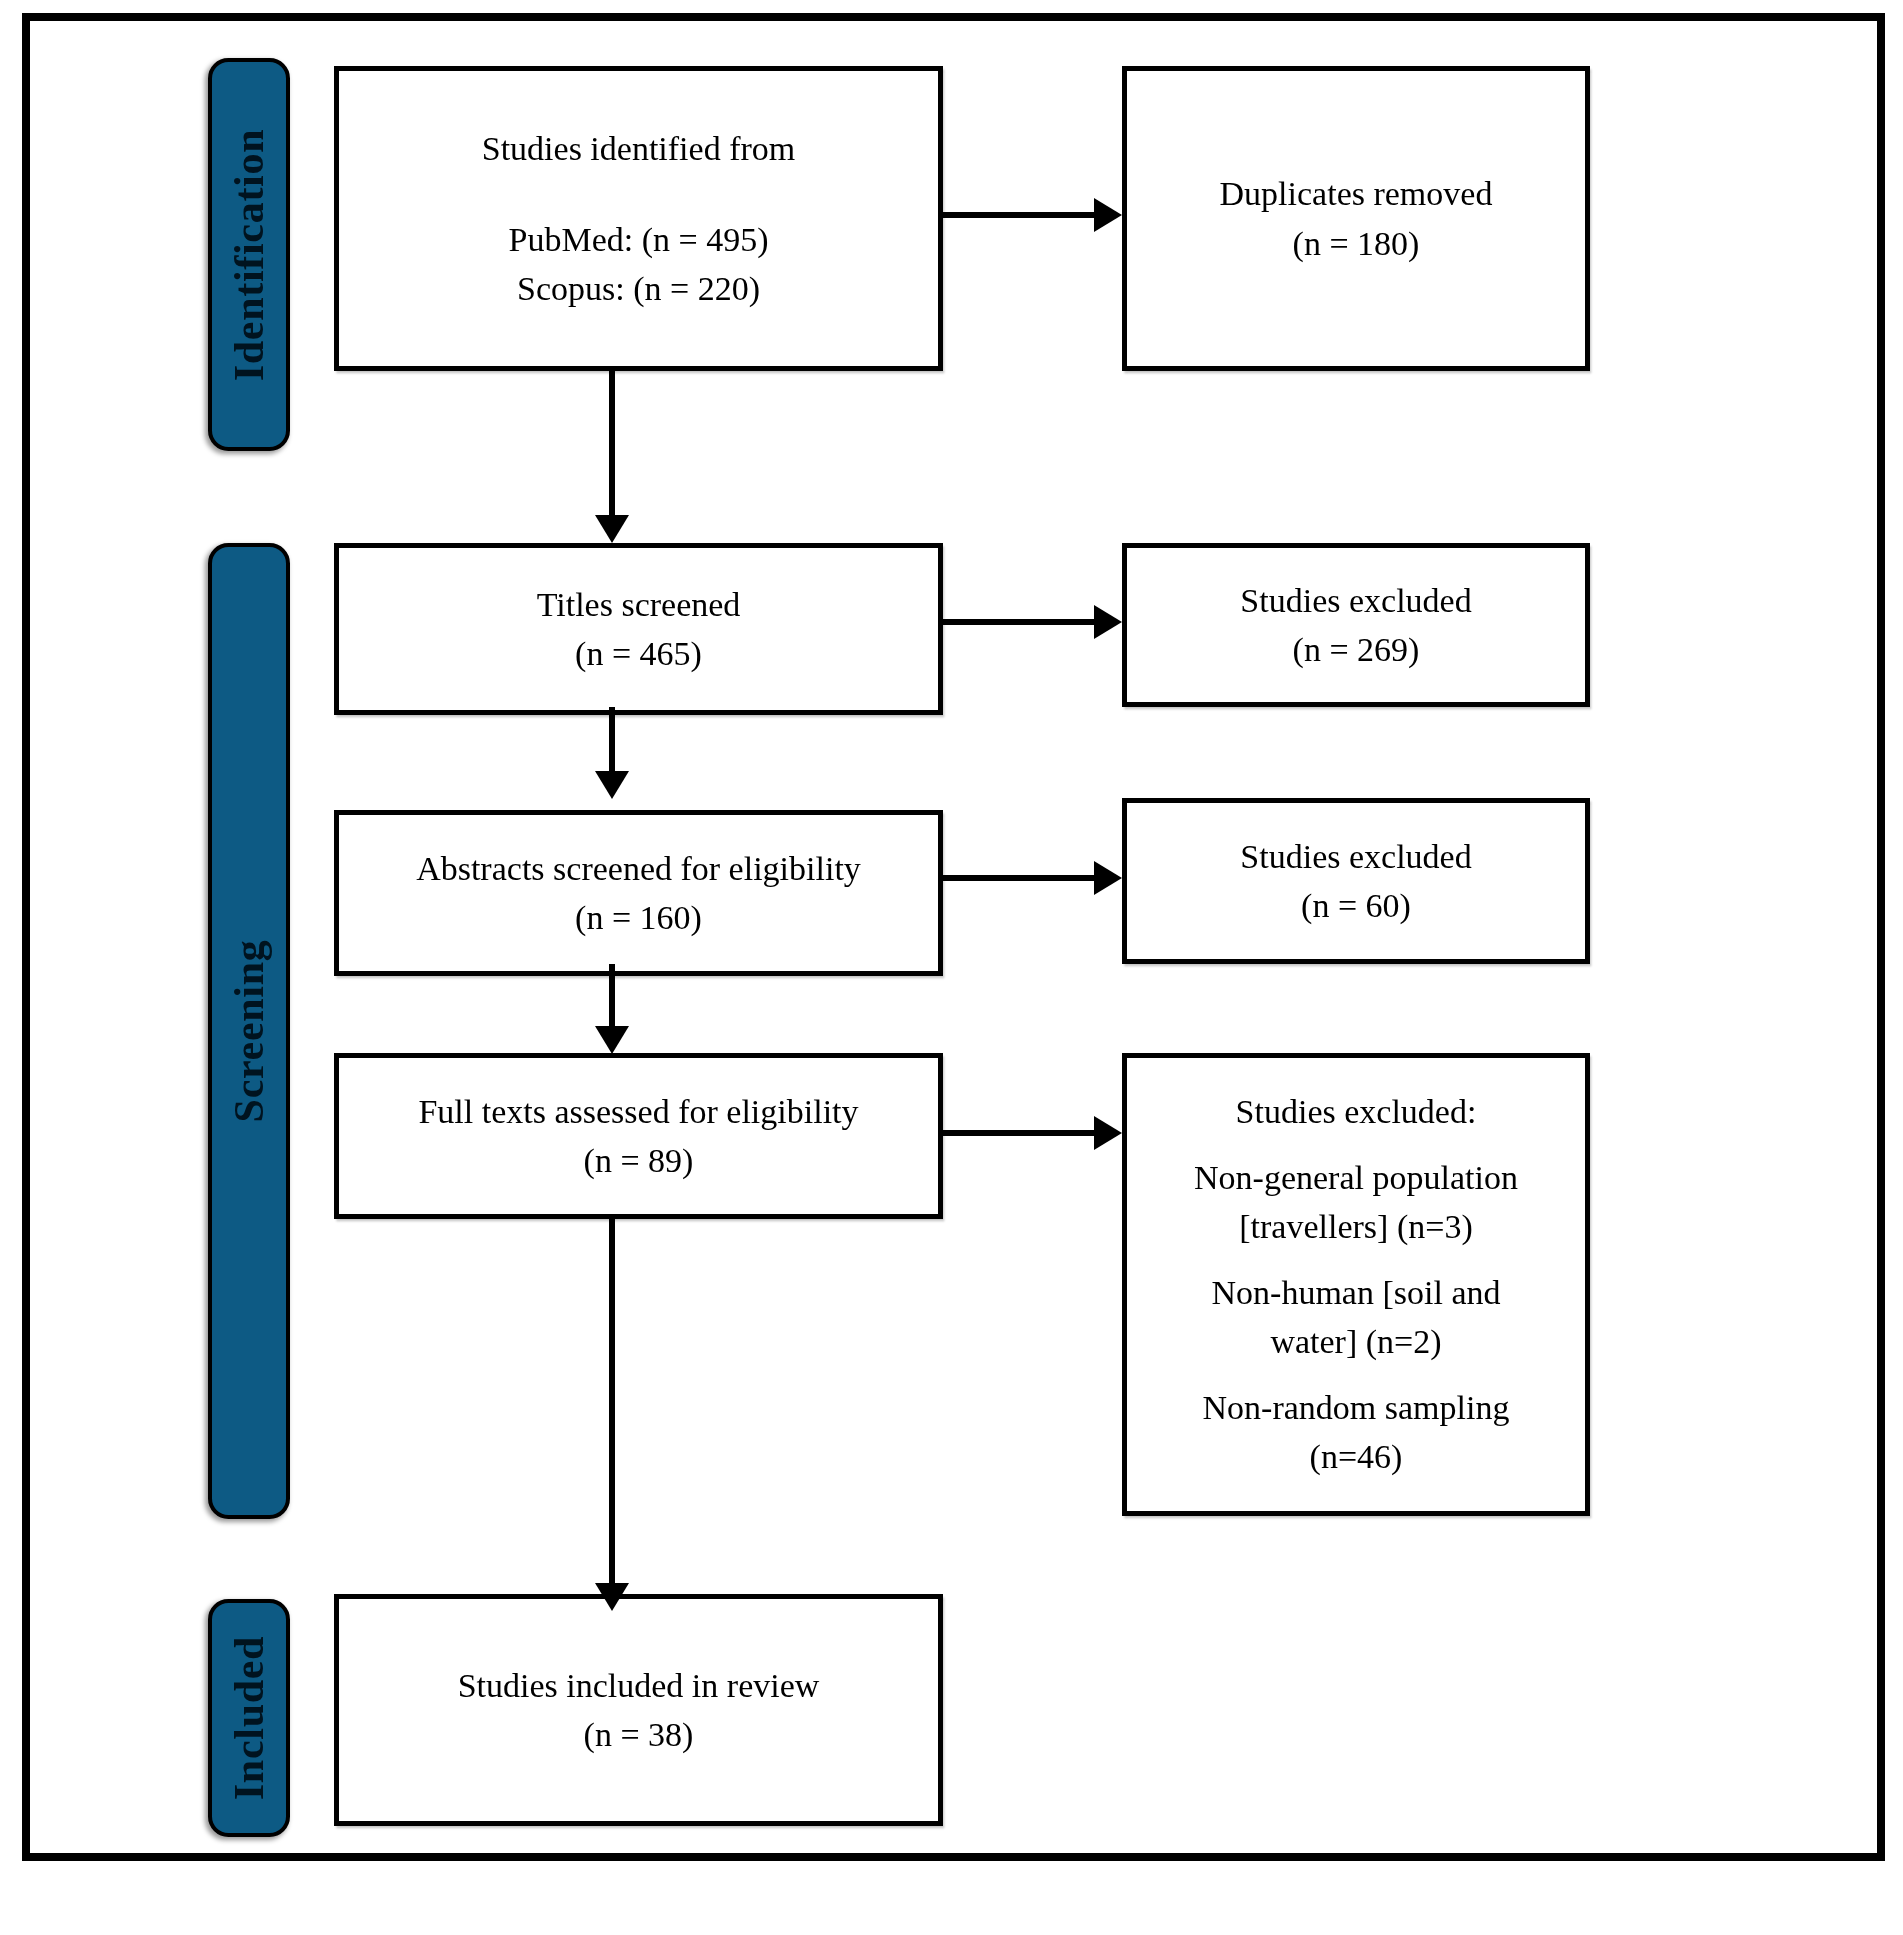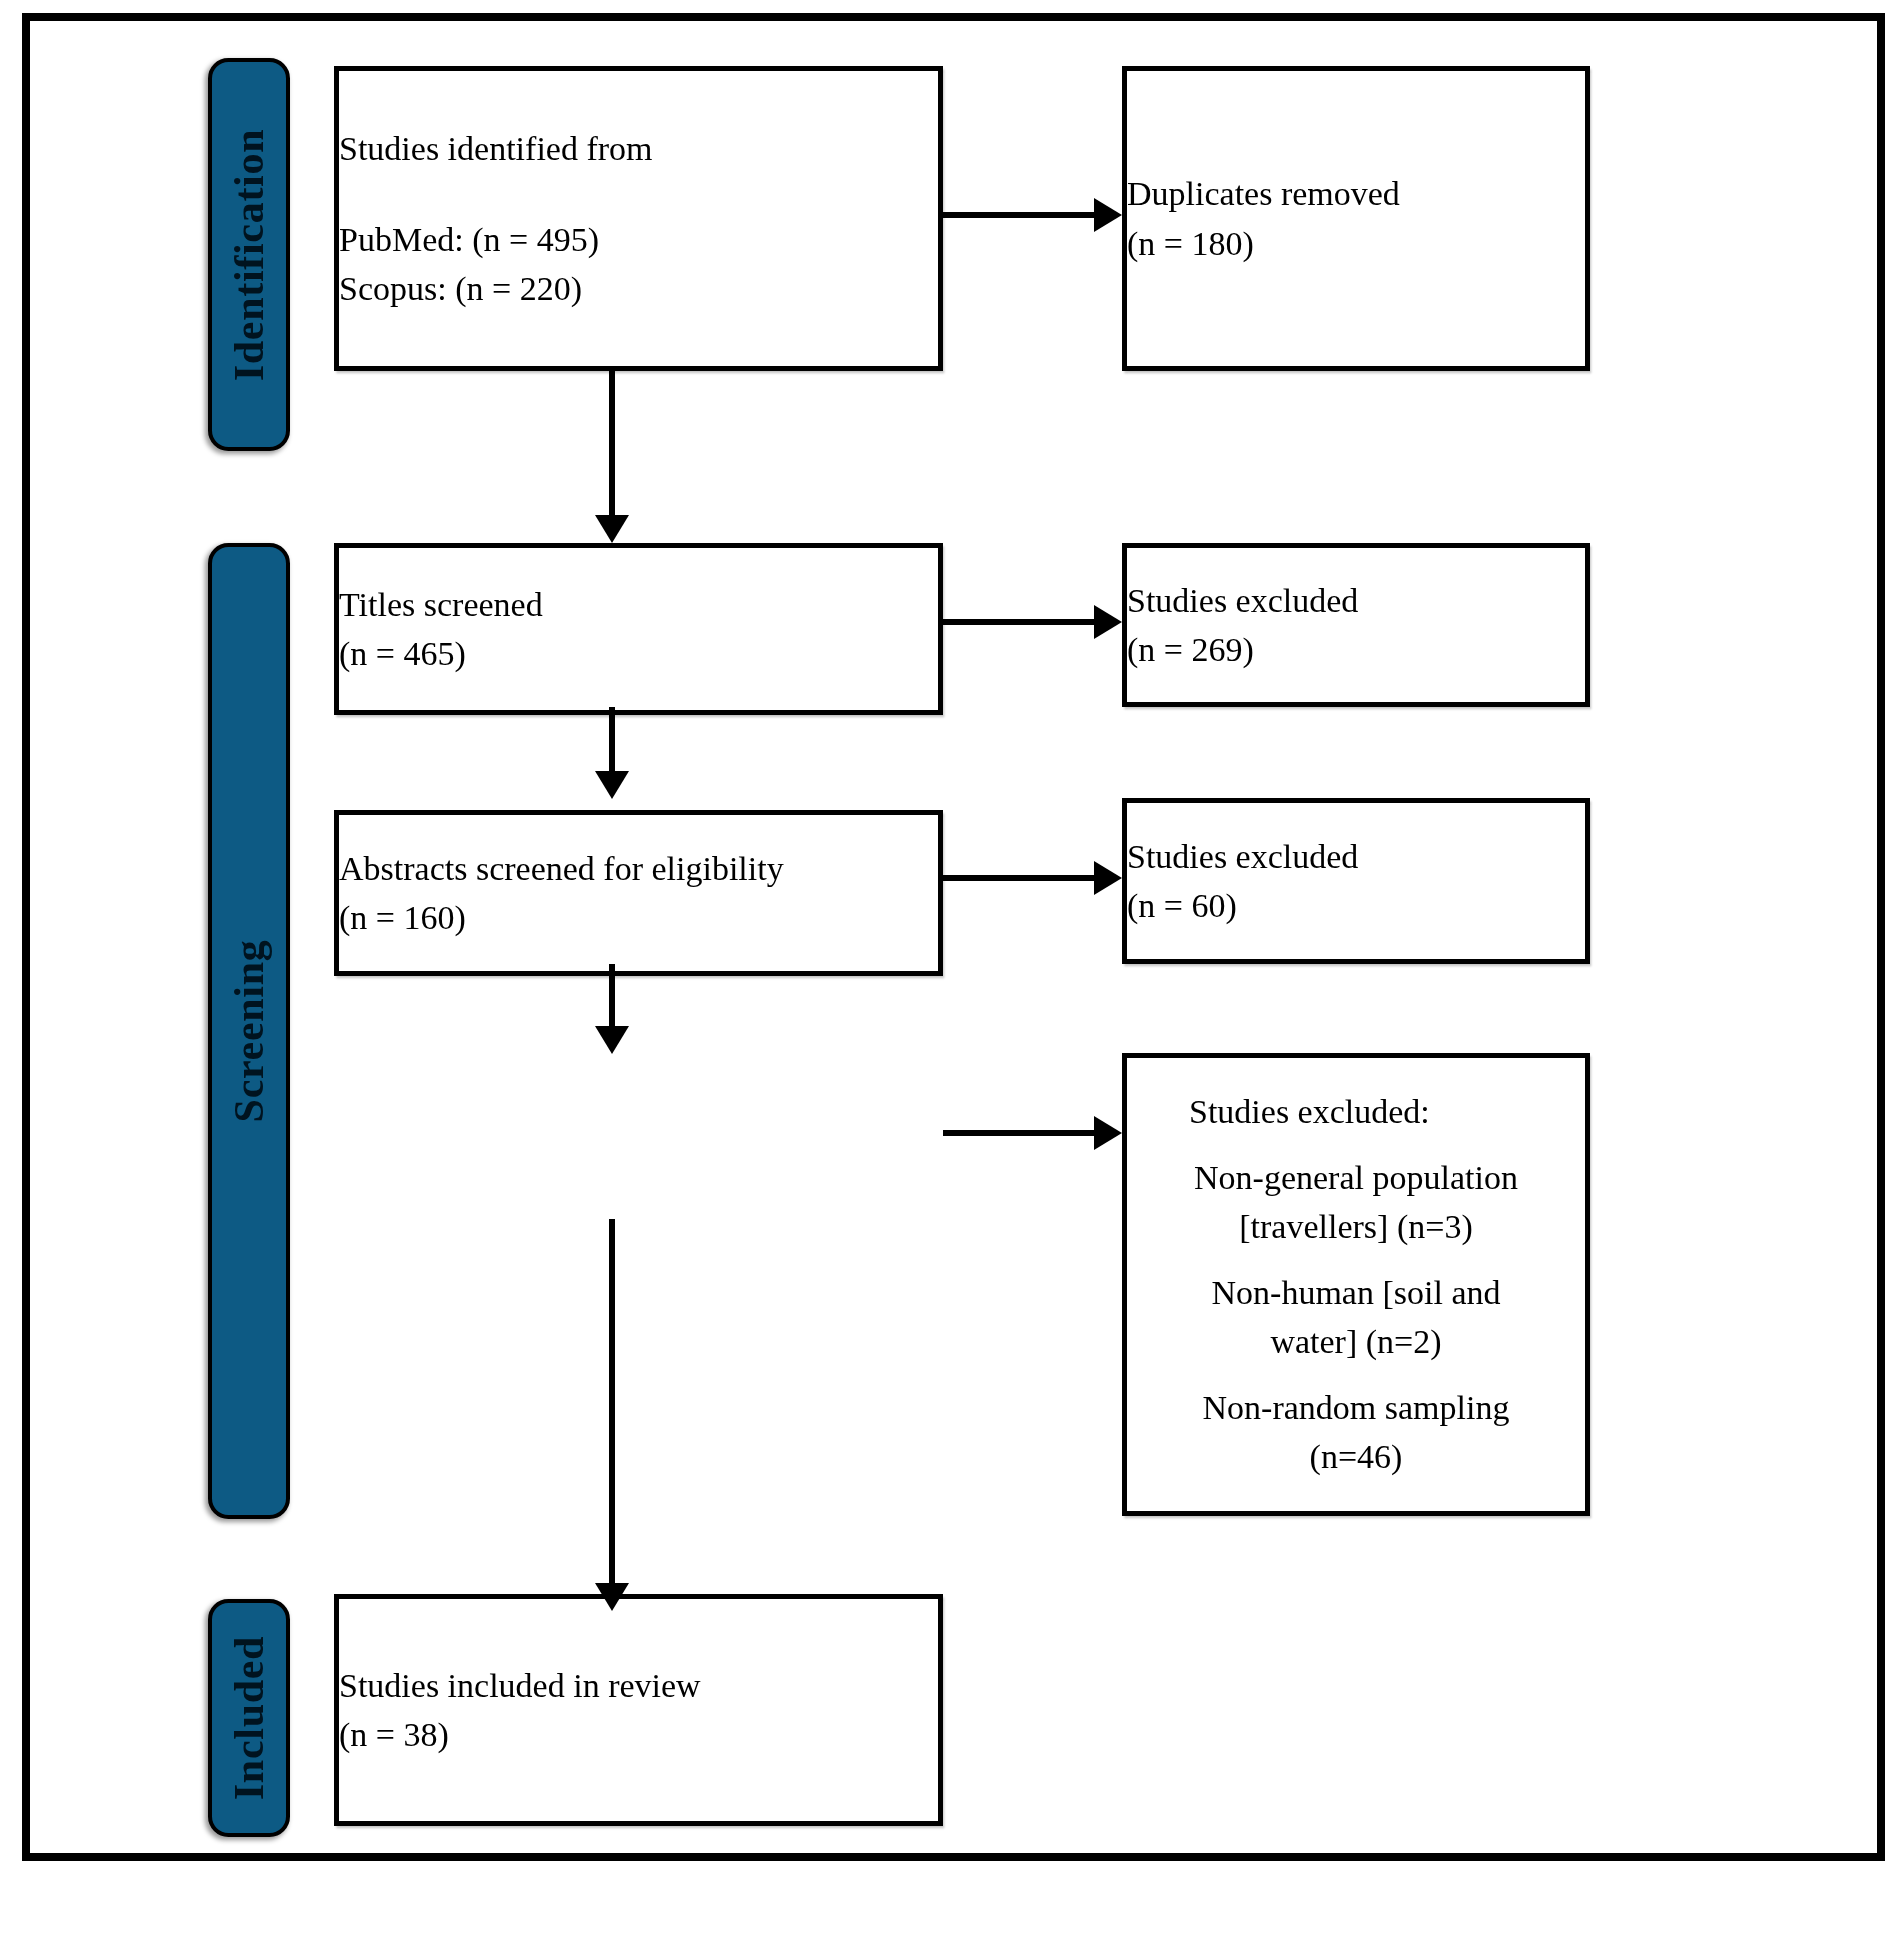--- a/index.html
+++ b/index.html
@@ -48,21 +48,21 @@
     letter-spacing: 0.7px;
     color: #00131f;
   }
   
   .box {
     position: absolute;
     background: var(--background);
     border: 5.8px solid var(--line);
     display: flex;
     flex-direction: column;
-    align-items: flex-start;
+    align-items: center;
     justify-content: center;
     text-align: center;
     font-size: 34px;
     line-height: 1.45;
     box-shadow: 1.5px 2.9px 2.2px rgba(0,0,0,0.22);
   }
   .col-left  { left: 334px;  width: 609px; }
   .col-right { left: 1122px; width: 468px; }
   #box-identified        { top: 66px;   height: 305px; }
   #box-duplicates        { top: 66px;   height: 305px; }
@@ -141,20 +141,24 @@
   <div class="box col-left" id="box-titles">
     <p>Titles screened</p>
     <p>(n = 465)</p>
   </div>
 
   <div class="box col-left" id="box-abstracts">
     <p>Abstracts screened for eligibility</p>
     <p>(n = 160)</p>
   </div>
 
+  <div class="box col-left" id="box-fulltext">
+    <p>Full texts assessed for eligibility</p>
+    <p>(n = 89)</p>
+  </div>
 
   <div class="box col-left" id="box-included">
     <p>Studies included in review</p>
     <p>(n = 38)</p>
   </div>
 
   <div class="box col-right" id="box-duplicates">
     <p>Duplicates removed</p>
     <p>(n = 180)</p>
   </div>

